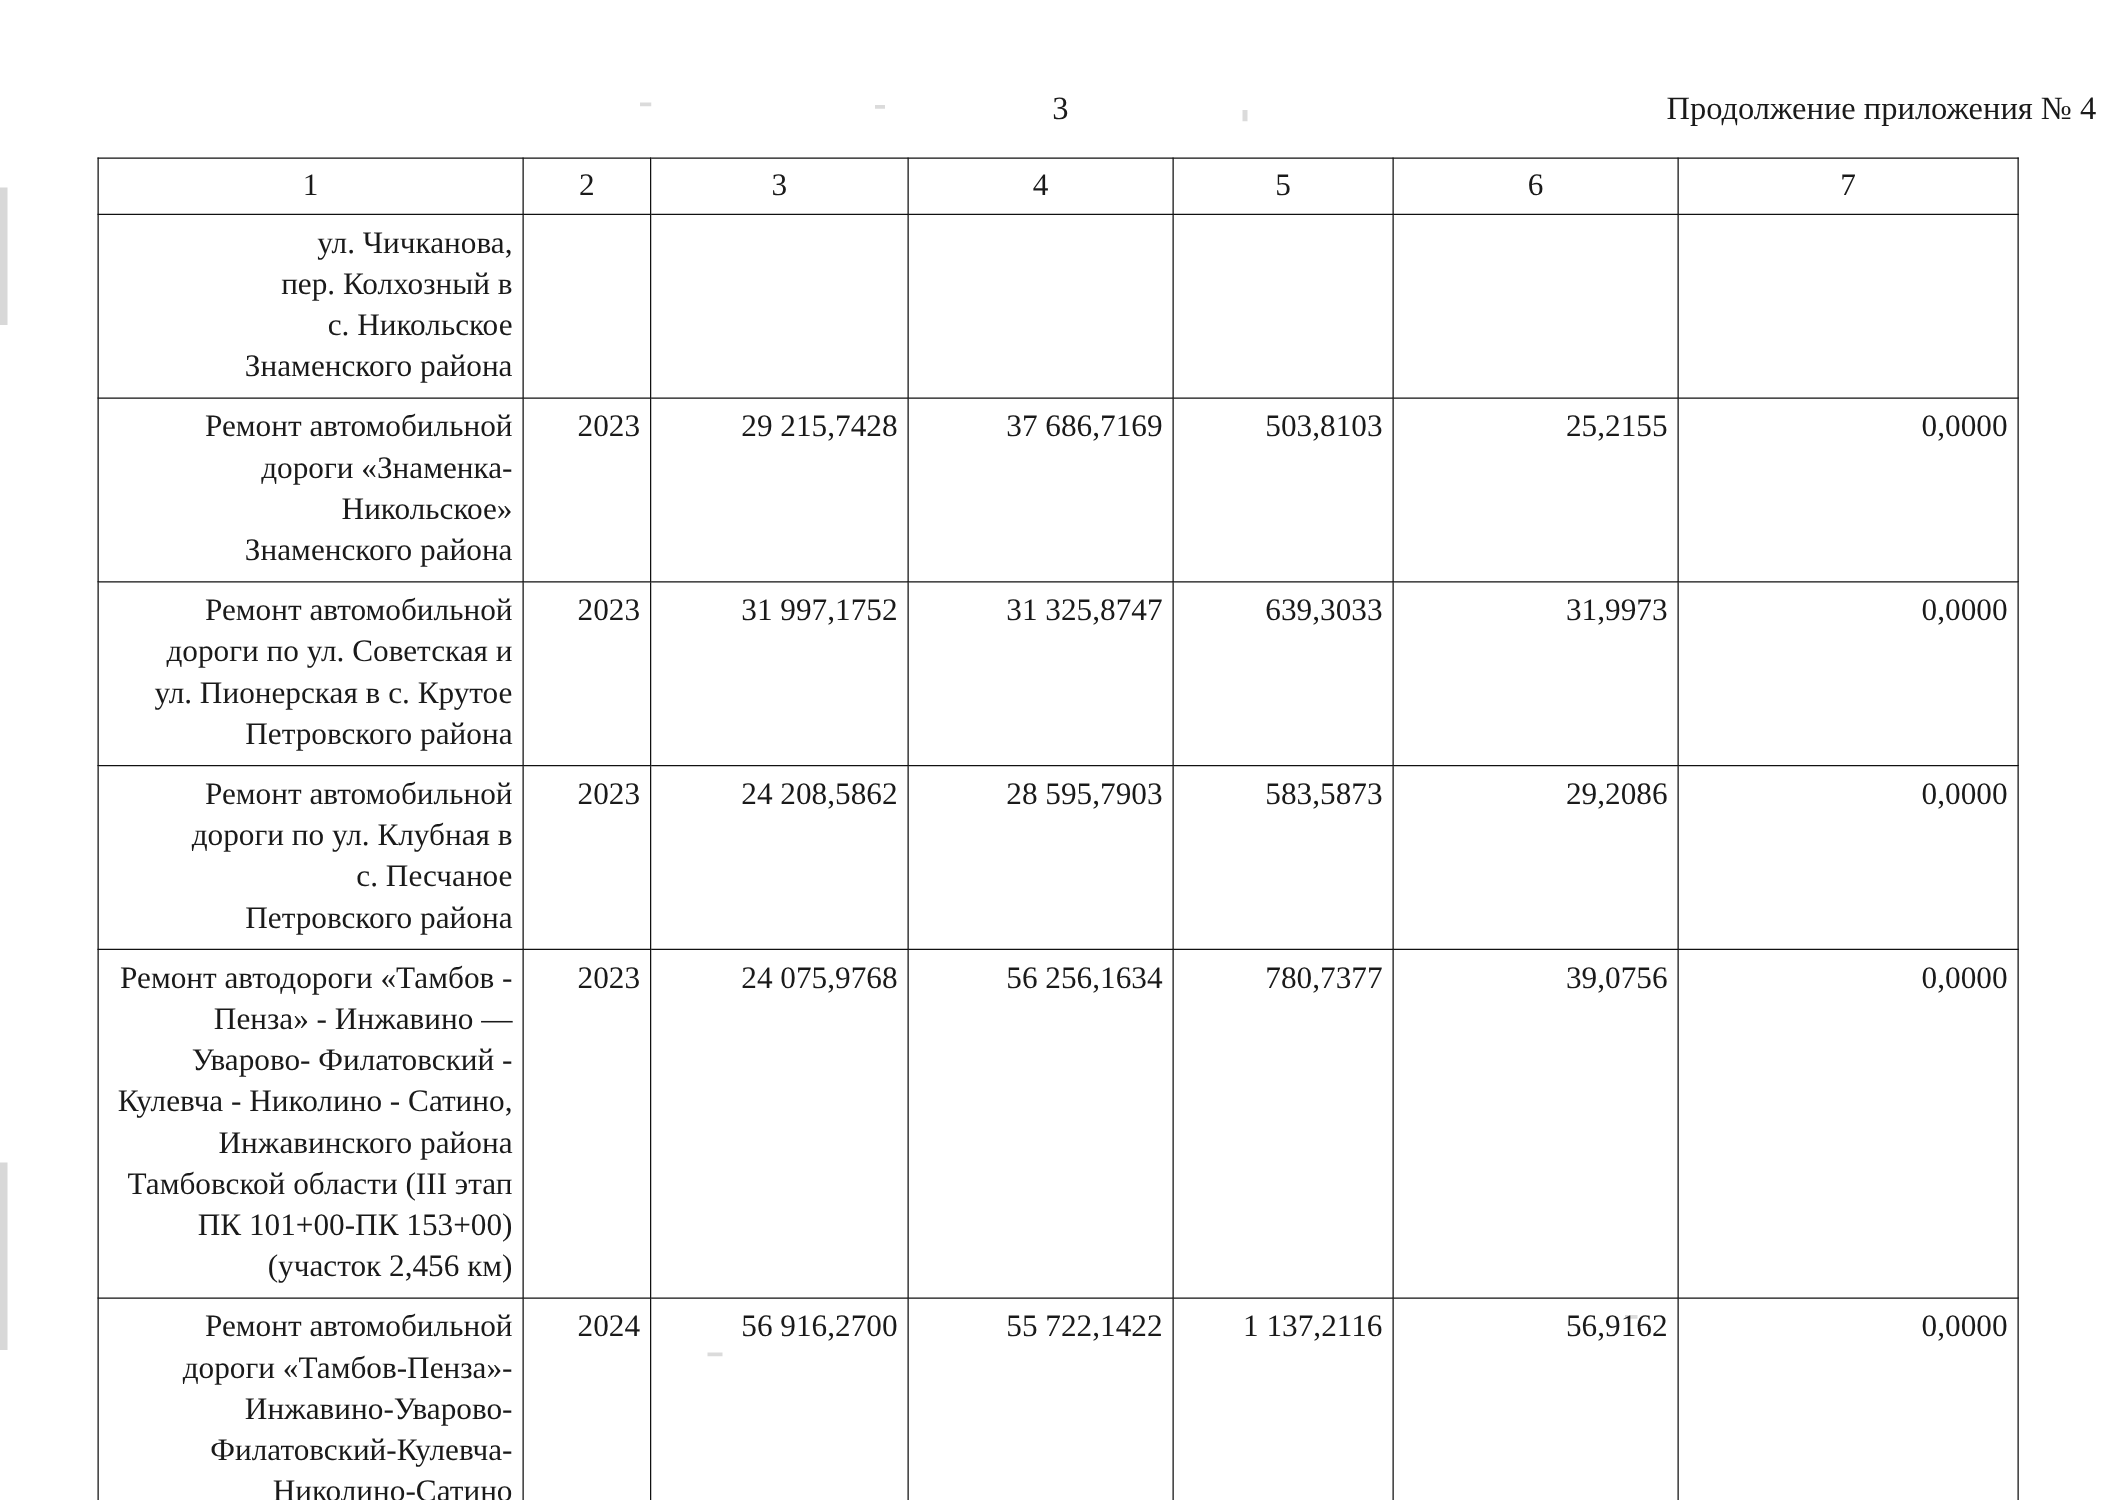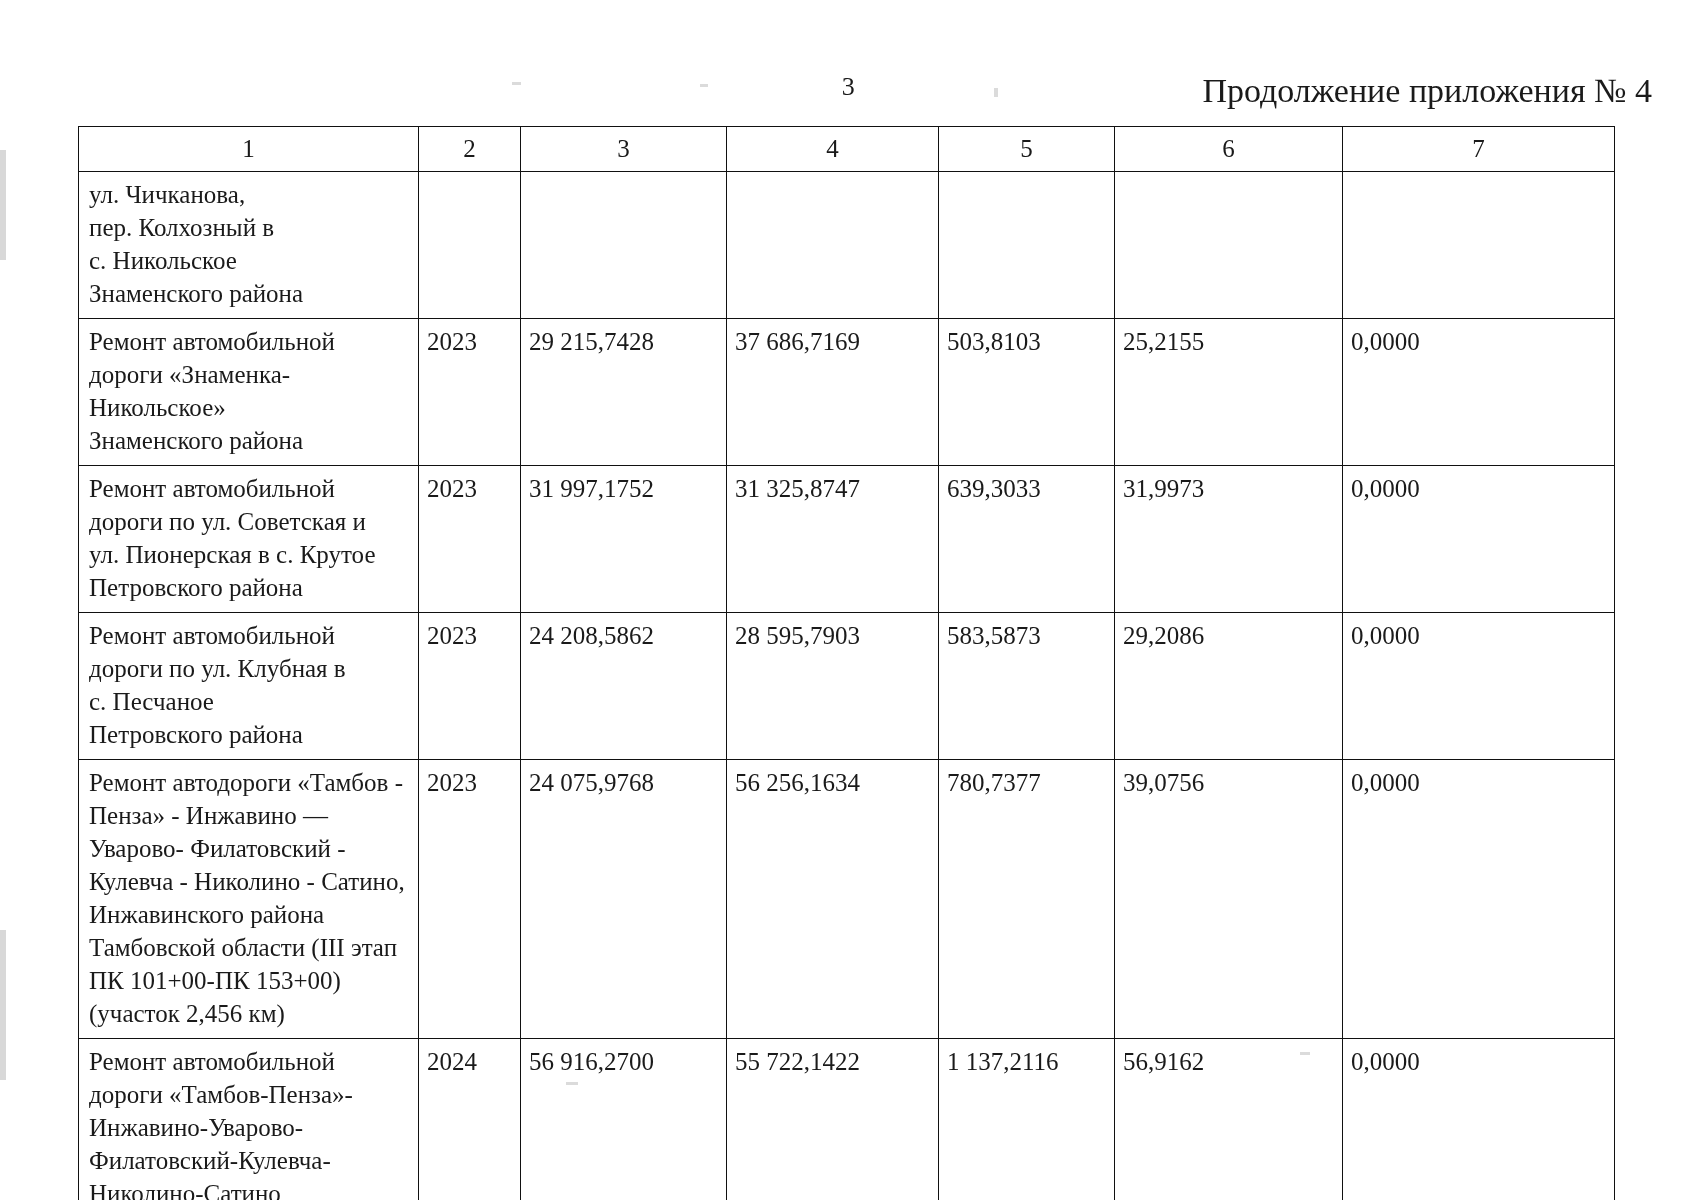--- a/index.html
+++ b/index.html
@@ -32,23 +32,23 @@
   .page-number {
     position: absolute;
     left: 0;
     width: 1697px;
     text-align: center;
     font-size: 26px;
     letter-spacing: 0.5px;
   }
   .continuation {
     position: absolute;
-    right: 45px;
+    right: 20px;
     top: 0;
-    font-size: 34px;
+    font-size: 26px;
     white-space: nowrap;
   }
   
   .doc-table {
     position: absolute;
     top: 126px;
     left: 78px;
     width: 1536px;
     border-collapse: collapse;
     table-layout: fixed;
@@ -69,26 +69,26 @@
     padding: 6px 8px 8px 8px;
   }
   .doc-table tr.colnum td {
     text-align: center;
     vertical-align: middle;
     padding: 4px 6px 6px 6px;
     height: 34px;
     font-size: 25px;
   }
   td.desc {
-    text-align: left;
+    text-align: right;
     padding-left: 10px;
     white-space: pre-line;
   }
   td.num {
-    text-align: left;
+    text-align: right;
   }
   
   .speck {
     position: absolute;
     background: #cfcfcf;
     opacity: .75;
   }
   .edge-mark {
     position: absolute;
     left: 0;

